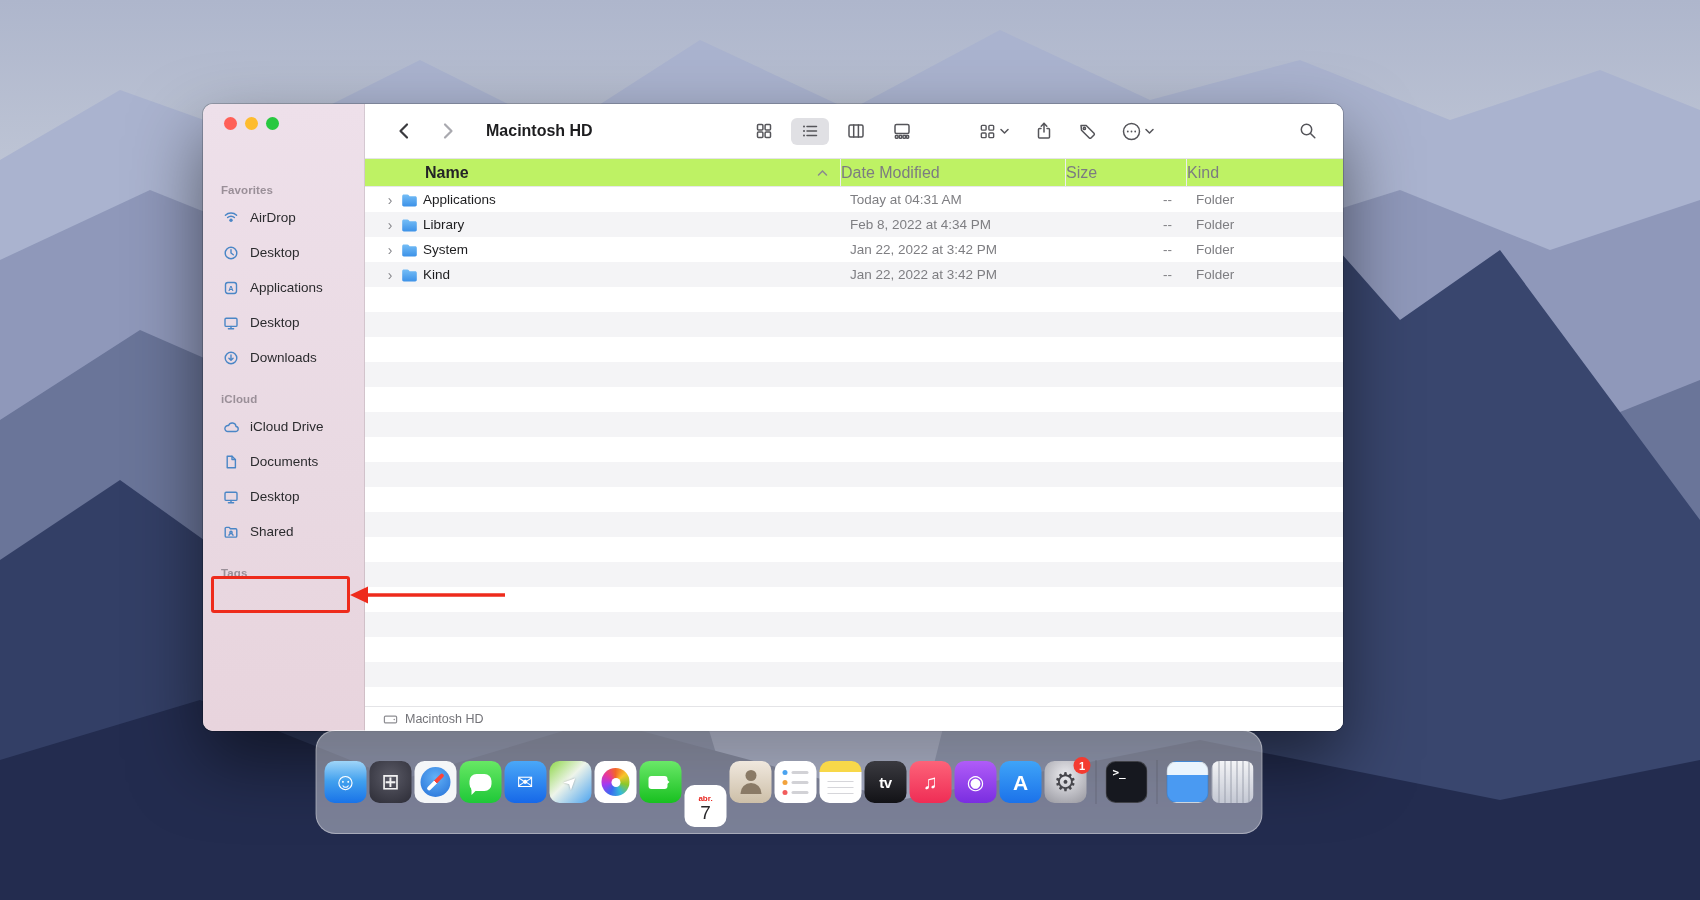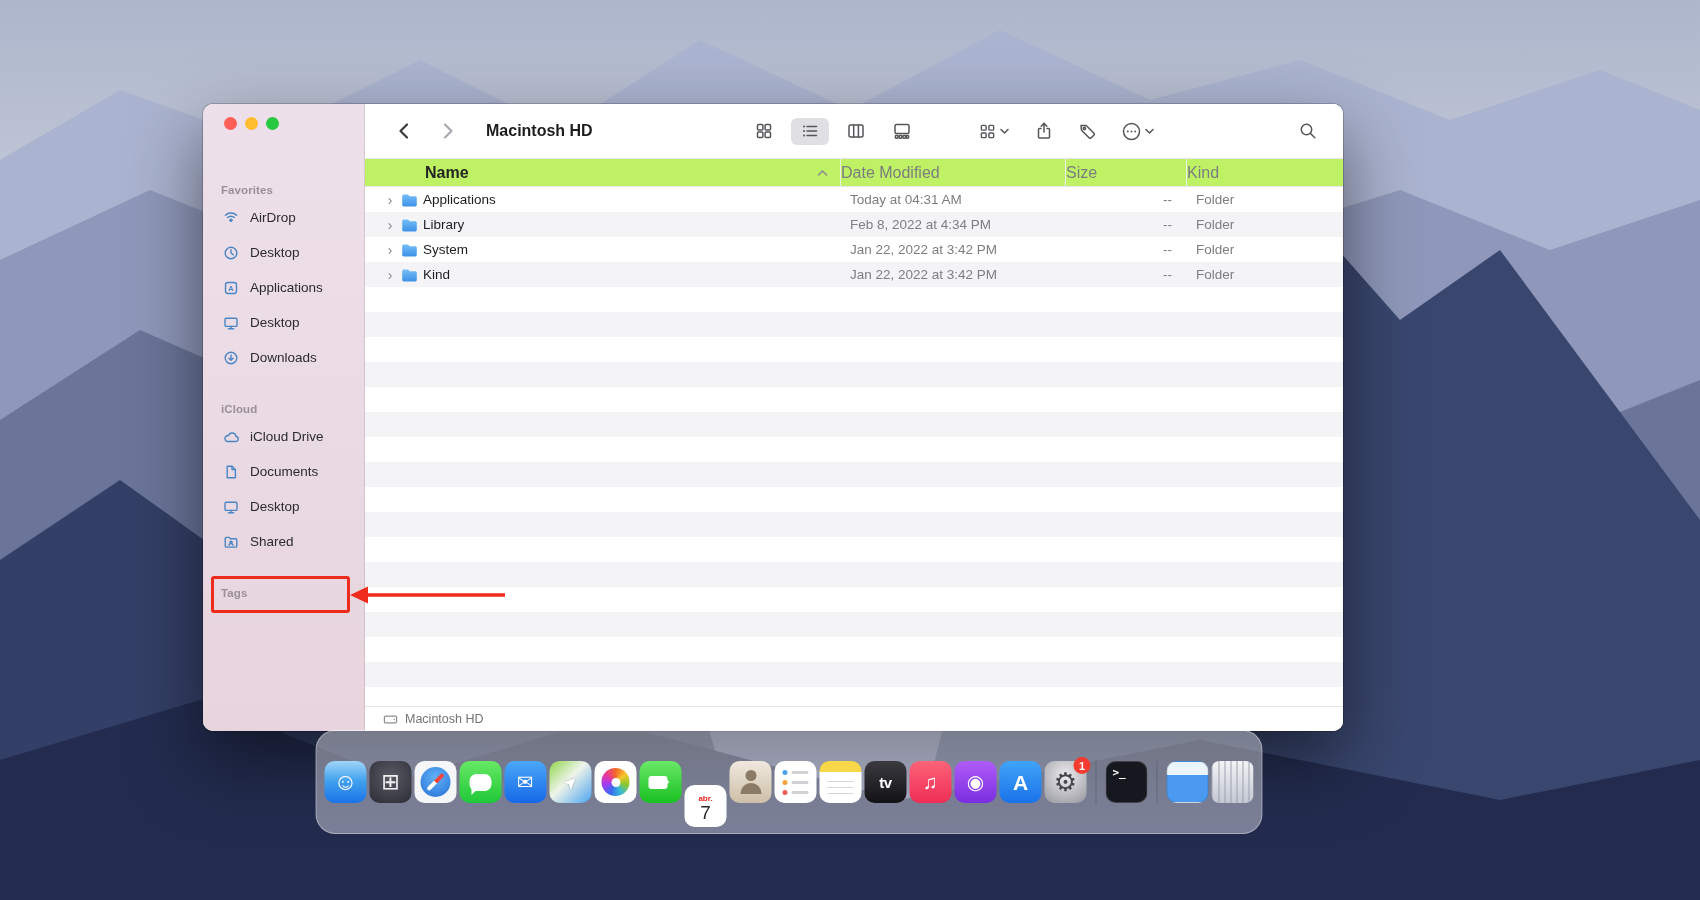--- a/index.html
+++ b/index.html
@@ -15,21 +15,21 @@
     box-shadow:0 30px 70px rgba(0,0,0,.5), 0 0 0 1px rgba(0,0,0,.18); background:#fff; }
 
   
   .sidebar { position:relative; width:162px; flex:0 0 162px; height:100%;
     background:linear-gradient(180deg,#eee0ea 0%,#e9d9e2 60%,#e8d4dd 100%);
     border-right:1px solid rgba(0,0,0,.10); padding-top:80px; }
   .traffic { position:absolute; left:21px; top:13px; display:flex; gap:8px; }
   .traffic span { width:13px; height:13px; border-radius:50%; display:block; }
   .tl-close { background:#ff5f57; } .tl-min { background:#febc2e; } .tl-zoom { background:#28c840; }
 
-  .sb-section { margin-top:28px; }
+  .sb-section { margin-top:18px; }
   .sb-section.first { margin-top:0; }
   .sb-label { font-size:11.5px; font-weight:700; color:#9a8f98; padding:0 0 4px 18px; letter-spacing:.1px; }
   .sb-item { height:35px; display:flex; align-items:center; gap:9px; padding:0 12px 0 18px;
     font-size:13.5px; color:#2b2b2e; cursor:default; }
   .sb-ico { width:20px; height:17px; display:flex; align-items:center; justify-content:center;
     color:#4a86c6; flex:0 0 20px; }
   .sb-ico svg { stroke:currentColor; fill:none; stroke-width:1.4; stroke-linecap:round; stroke-linejoin:round; }
   .sb-eject { margin-left:auto; display:flex; align-items:center; }
 
   

